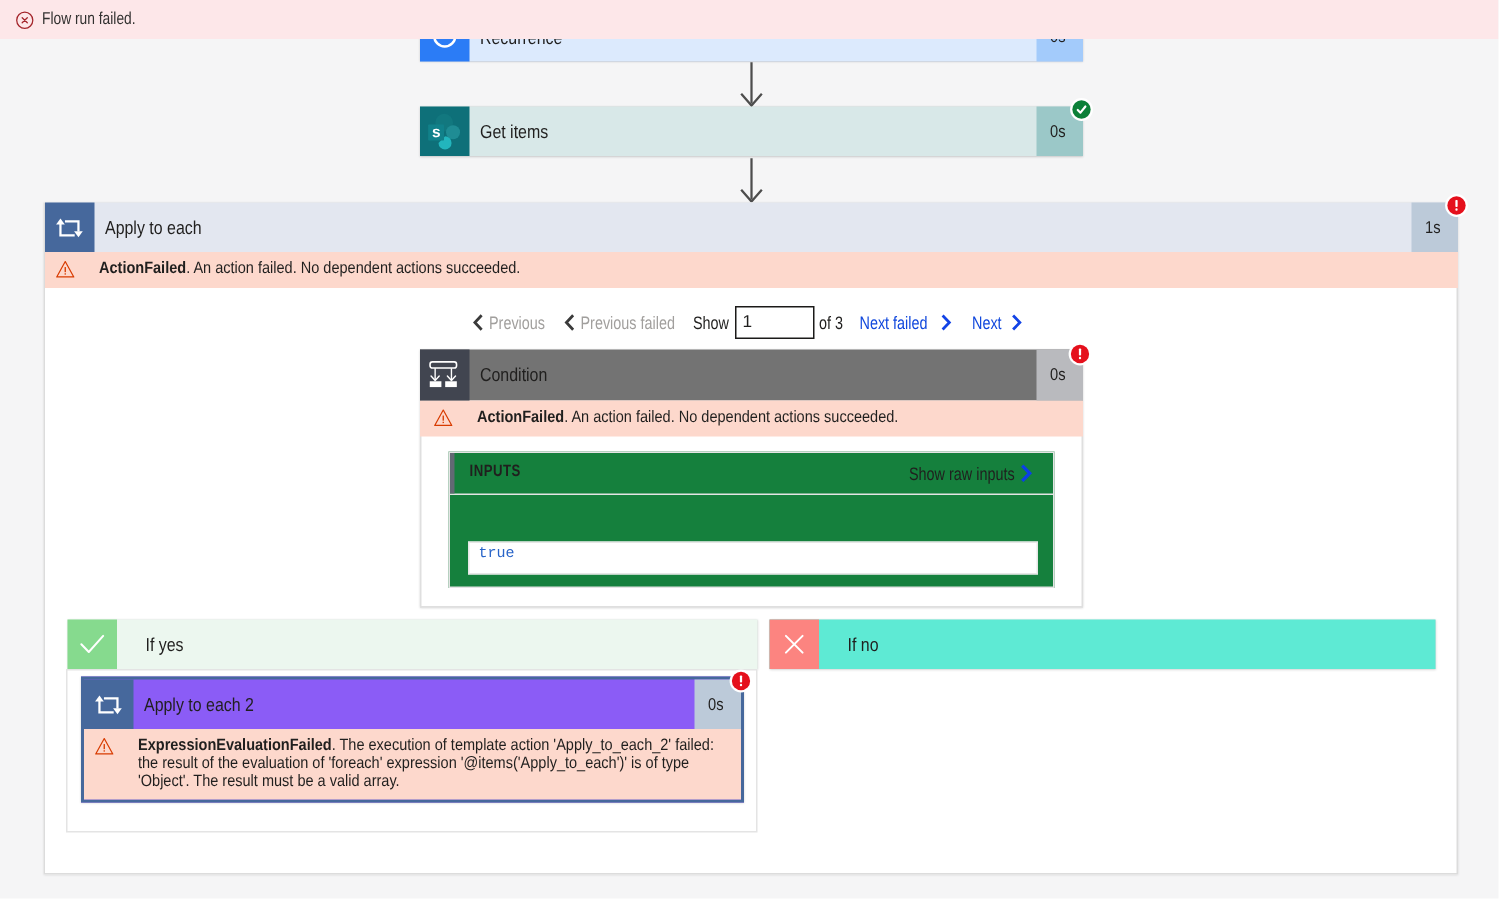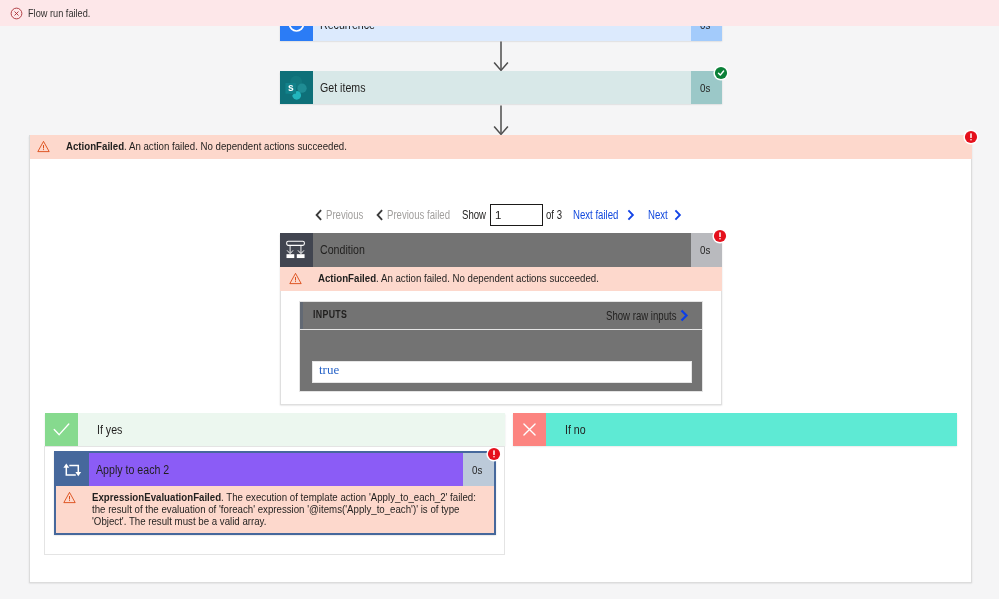--- a/index.html
+++ b/index.html
@@ -41,32 +41,32 @@
   #pager .pitem svg{display:block;}
   #pager .lbl{margin-left:3px;}
   #pager .lblr{margin-right:-4px;}
   #pager .show{position:absolute;top:0;height:24px;display:flex;align-items:center;color:#201f1e;left:462px;}
   #pgin{position:absolute;left:490px;top:1px;width:53px;height:22px;border:1px solid #1b1a19;background:#fff;
         box-sizing:border-box;font-family:"Liberation Sans",sans-serif;font-size:11.5px;color:#201f1e;
         padding:0 4px;outline:none;border-radius:0;}
   #pager .of{position:absolute;top:0;height:24px;display:flex;align-items:center;color:#201f1e;left:546px;}
 
   
-  #inputsPanel{position:absolute;left:299px;top:301px;width:404px;height:91px;background:#737373;
+  #inputsPanel{position:absolute;left:299px;top:301px;width:404px;height:91px;background:#15803d;
                border:1px solid #e4e4e4;box-sizing:border-box;}
   #inputsPanel .ihdr{height:27px;display:flex;align-items:center;border-bottom:1px solid #e4e4e4;
                      position:relative;}
   #inputsPanel .ibar{position:absolute;left:0;top:0;width:3px;height:27px;background:#626974;}
   #inputsPanel .ititle{margin-left:13px;font-size:11px;font-weight:bold;color:#201f1e;letter-spacing:.4px;margin-bottom:3px;}
   #inputsPanel .iraw{position:absolute;left:306px;top:0;height:27px;display:flex;align-items:center;color:#201f1e;font-size:12px;}
   #inputsPanel .iraw svg{position:absolute;left:73px;top:7px;display:block;}
   #inputsPanel .ilabel{margin:13px 0 0 13px;font-size:11px;font-weight:bold;color:#201f1e;}
   #exprbox{position:absolute;left:12px;top:59px;width:380px;height:22px;border:1px solid #e6e6e6;
            box-sizing:border-box;background:#fff;display:flex;align-items:center;}
-  #exprbox span{margin-left:6px;margin-bottom:5px;font-family:Liberation Serif, serif;font-size:13px;color:#2864c8;}
+  #exprbox span{margin-left:6px;margin-bottom:5px;font-family:Liberation Mono, monospace;font-size:10px;color:#2864c8;}
 
   
   .branch{position:absolute;height:33px;display:flex;align-items:stretch;
           box-shadow:0 .6px 1.6px rgba(0,0,0,.14),0 .1px .4px rgba(0,0,0,.1);}
   .branch .bico{width:33px;min-width:33px;display:flex;align-items:center;justify-content:center;}
   .branch .blabel{flex:1;display:flex;align-items:center;padding-left:19px;font-size:12.5px;color:#201f1e;}
 
   
   .branchbody{position:absolute;background:#fff;border:1px solid #e4e4e4;box-sizing:border-box;}
 </style>
@@ -123,20 +123,36 @@
 </div>
 
 <svg class="abs" style="left:491px;top:105px;" width="20" height="31" viewBox="0 0 20 31">
   <path d="M10 0.5 L10 28" stroke="#4d4d4d" stroke-width="1.5" fill="none"></path>
   <path d="M3.6 22 L10 29.4 L16.4 22" stroke="#4d4d4d" stroke-width="1.5" fill="none" stroke-linecap="square" stroke-linejoin="miter"></path>
 </svg>
 
 <div id="loopBox" class="abs"></div>
 
 <div class="card" id="cardLoop" style="left:30px;top:135px;width:942px;background:#e3e7f0;box-shadow:none;">
+  <div class="hdr">
+    <div class="ico" style="background:#46689c;">
+      <svg width="33" height="33" viewBox="0 0 33 33">
+        <path d="M10.3 14.0 L10.3 21.9 L19.8 21.9" fill="none" stroke="#ffffff" stroke-width="1.5" stroke-linejoin="miter"></path>
+        <path d="M10.3 10.6 L13.2 14.7 L7.4 14.7 Z" fill="#ffffff"></path>
+        <path d="M22.3 19.4 L22.3 12.5 L13.3 12.5" fill="none" stroke="#ffffff" stroke-width="1.5" stroke-linejoin="miter"></path>
+        <path d="M22.3 23.2 L25.2 19.1 L19.4 19.1 Z" fill="#ffffff"></path>
+      </svg>
+    </div>
+    <div class="name">
+        <span class="sx85">Apply to each</span>
+      </div>
+    <div class="dur" style="background:#bccad9;">
+        <span class="sx85">1s</span>
+      </div>
+  </div>
   <div class="errband">
     <svg class="warn" viewBox="0 0 16 16">
       <path d="M8 1.7 L15 14.3 L1 14.3 Z" fill="none" stroke="#d83b01" stroke-width="1.0" stroke-linejoin="round"></path>
       <rect x="7.45" y="6.2" width="1.1" height="4.2" fill="#d83b01"></rect>
       <rect x="7.45" y="11.3" width="1.1" height="1.1" fill="#d83b01"></rect>
     </svg>
     <div class="etxt"><span class="sx88"><b>ActionFailed</b><span>. An action failed. No dependent actions succeeded.</span></span></div>
   </div>
 </div>
 <div class="badge" style="left:962.8px;top:128.8px;">

